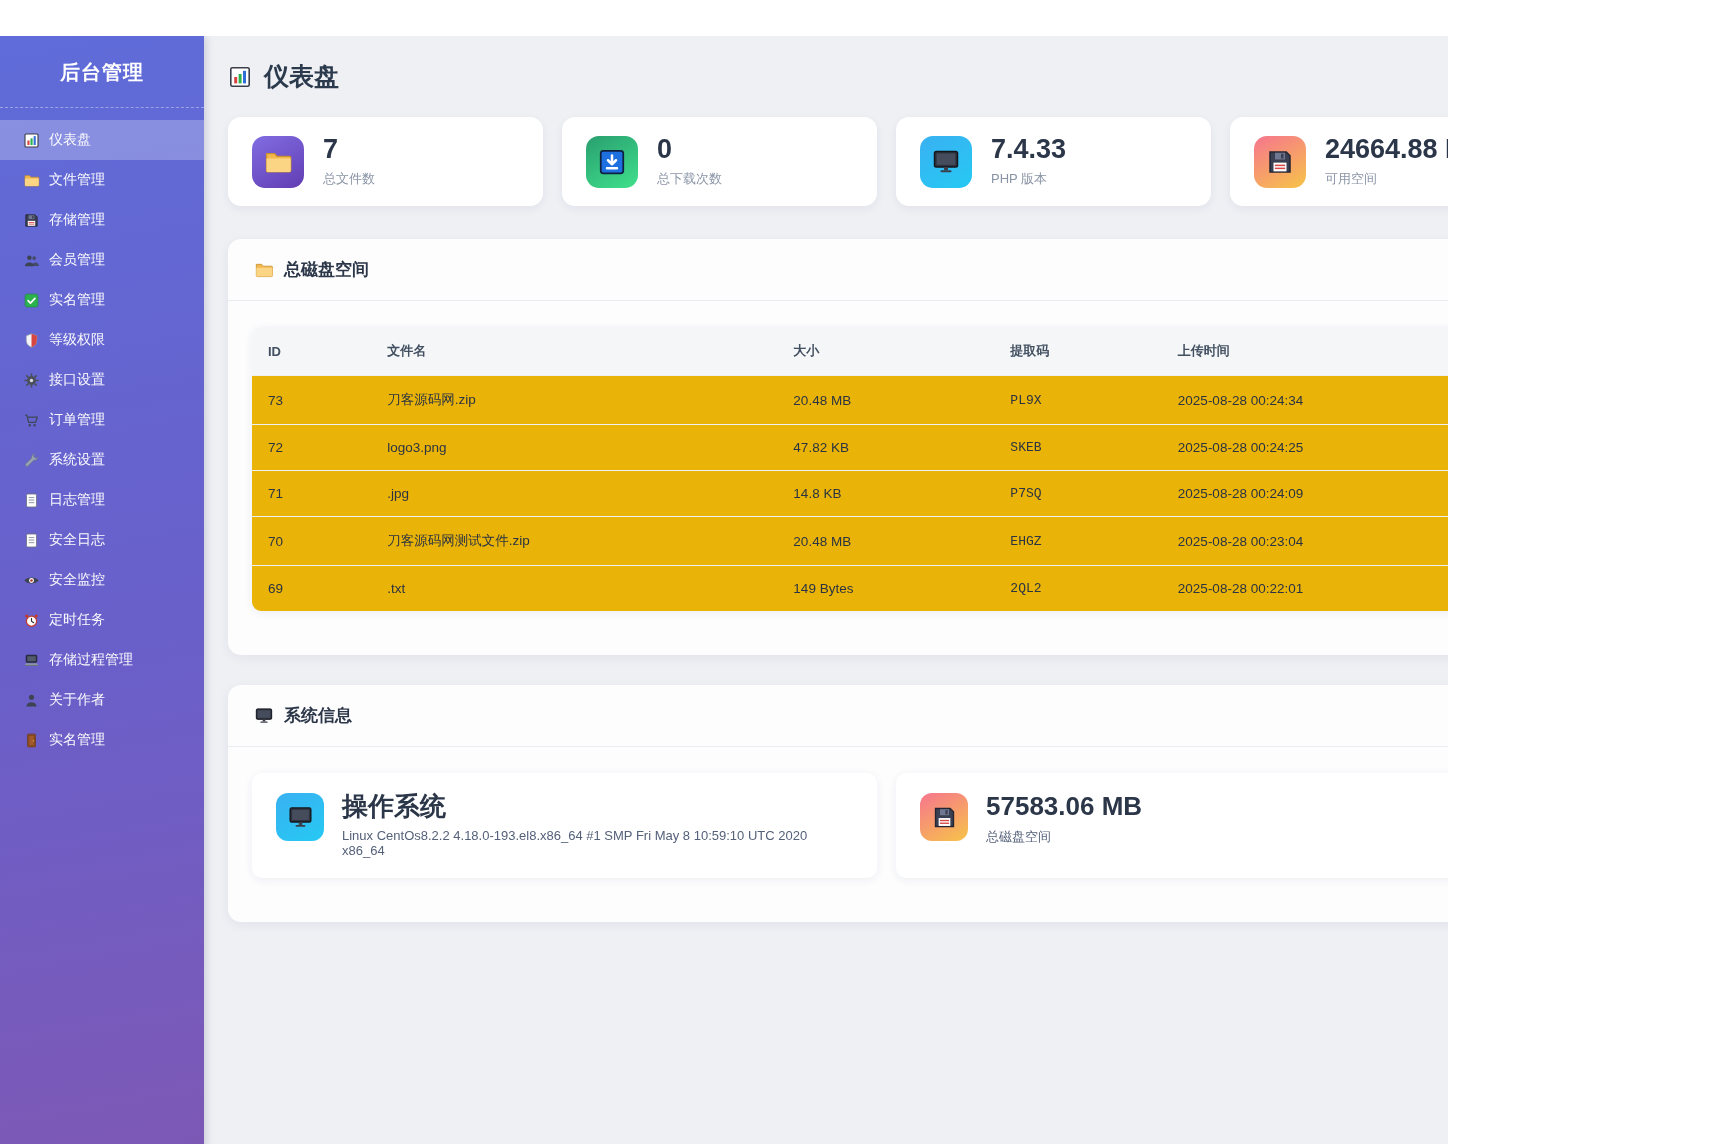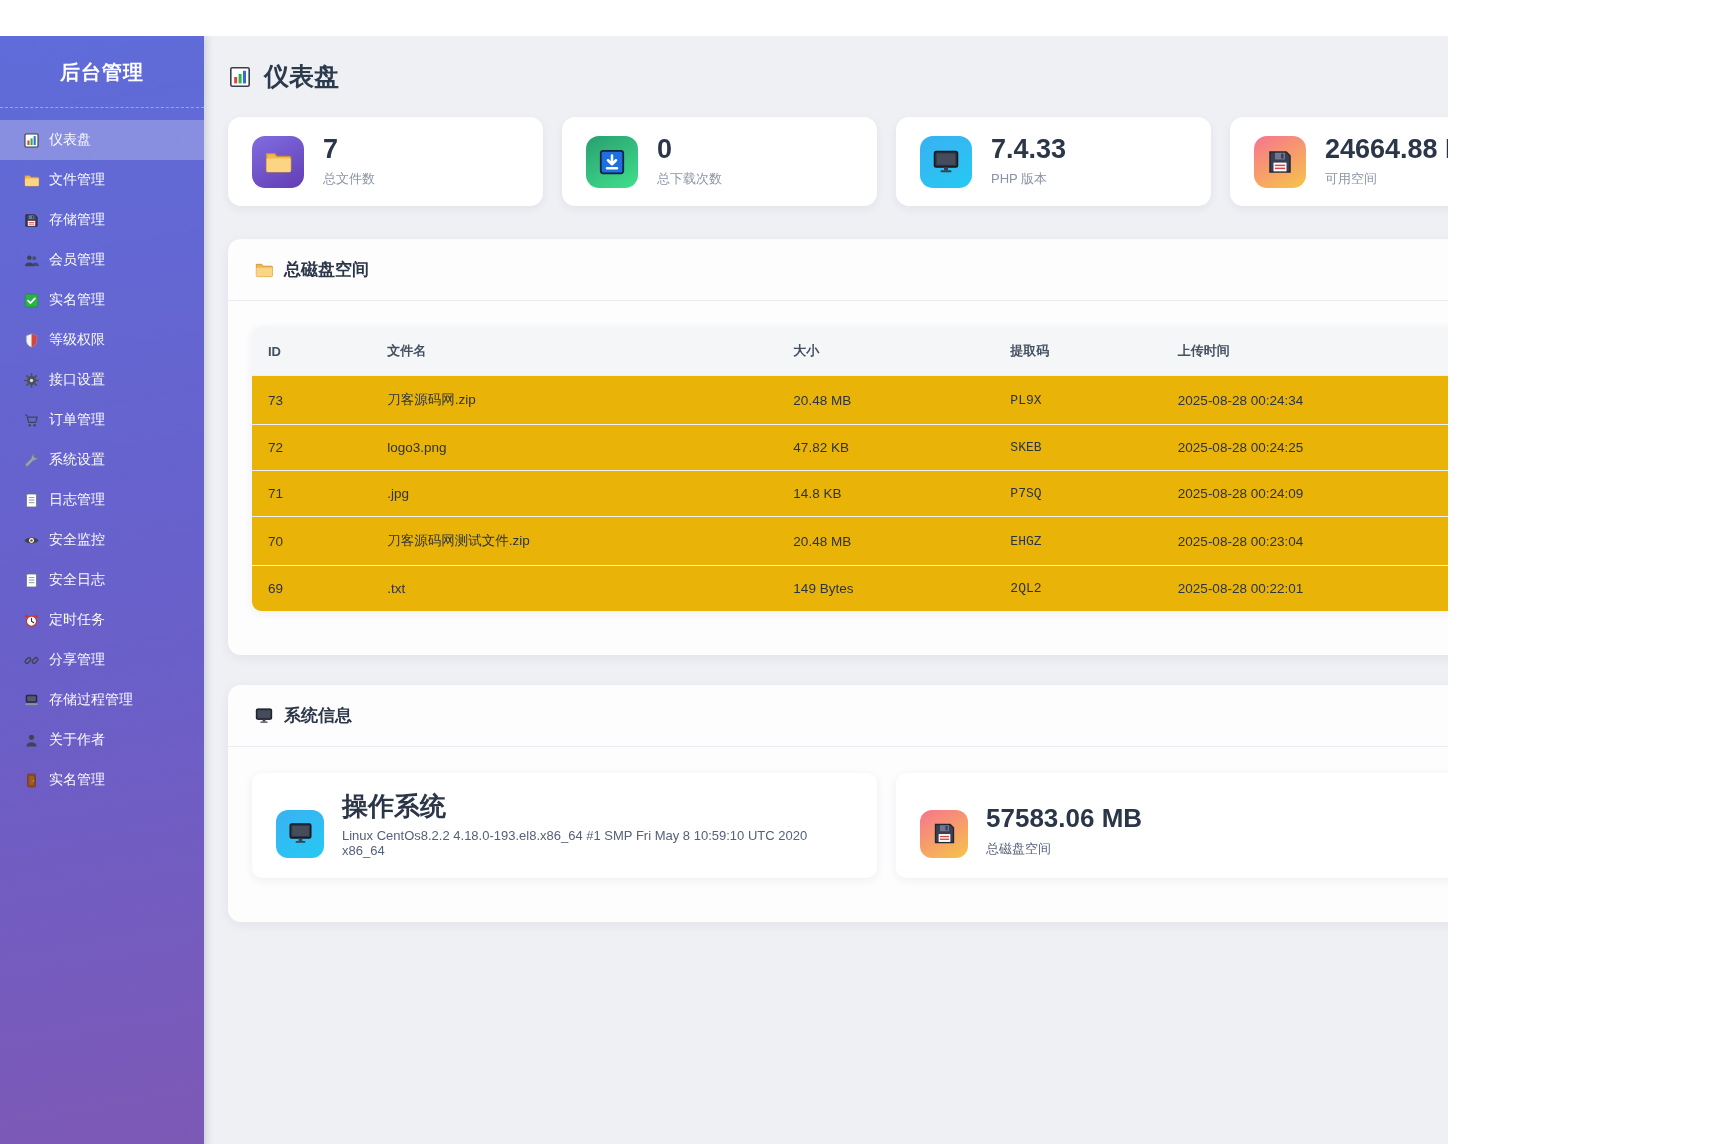--- a/index.html
+++ b/index.html
@@ -53,21 +53,21 @@
   table { width:100%; border-collapse:collapse; }
   thead th { background:#f4f6f8; text-align:left; font-size:13px; font-weight:bold; color:#435061;
              padding:15px 16px; }
   tbody td { font-size:13.5px; color:#2b3442; padding:15px 16px; border-top:1px solid #eef1f4; background:#eab308; }
   col.c-id{width:9.4%} col.c-name{width:32%} col.c-size{width:17.1%} col.c-code{width:13.2%} col.c-time{width:28.3%}
   td.code { font-family:Liberation Mono, monospace; font-size:13px; }
 
   
   .info-grid { display:grid; grid-template-columns:1fr 1fr; gap:19px; }
   .info-card { background:#fff; border-radius:10px; box-shadow:0 2px 10px rgba(30,40,90,.07);
-               padding:20px 24px; display:flex; align-items:flex-end; gap:18px; min-height:92px; }
+               padding:20px 24px; display:flex; align-items:flex-start; gap:18px; min-height:92px; }
   .info-title { font-size:26px; font-weight:bold; color:#2b3648; line-height:1.05; }
   .info-sub { font-size:13px; color:#55617a; margin-top:7px; }
 </style>
 </head>
 <body>
 
 <svg width="0" height="0" style="position:absolute" aria-hidden="true">
   <defs>
     <symbol id="i-bar-chart" viewBox="0 0 24 24">
       <rect x="2.8" y="2.8" width="18.4" height="18.4" rx="1.5" fill="#fff" stroke="#3a3f4b" stroke-width="1.6"></rect>
@@ -262,48 +262,40 @@
     <span class="icon">
             <svg>
               <use href="#i-document"></use>
             </svg>
           </span>
     <span>日志管理</span>
   </div>
         <div class="nav-item">
     <span class="icon">
             <svg>
+              <use href="#i-document"></use>
+            </svg>
+          </span>
+    <span>安全日志</span>
+  </div>
+        <div class="nav-item">
+    <span class="icon">
+            <svg>
               <use href="#i-eye"></use>
             </svg>
           </span>
     <span>安全监控</span>
   </div>
         <div class="nav-item">
     <span class="icon">
             <svg>
-              <use href="#i-document"></use>
-            </svg>
-          </span>
-    <span>安全日志</span>
-  </div>
-        <div class="nav-item">
-    <span class="icon">
-            <svg>
               <use href="#i-clock"></use>
             </svg>
           </span>
     <span>定时任务</span>
-  </div>
-        <div class="nav-item">
-    <span class="icon">
-            <svg>
-              <use href="#i-link"></use>
-            </svg>
-          </span>
-    <span>分享管理</span>
   </div>
         <div class="nav-item">
     <span class="icon">
             <svg>
               <use href="#i-laptop"></use>
             </svg>
           </span>
     <span>存储过程管理</span>
   </div>
         <div class="nav-item">

